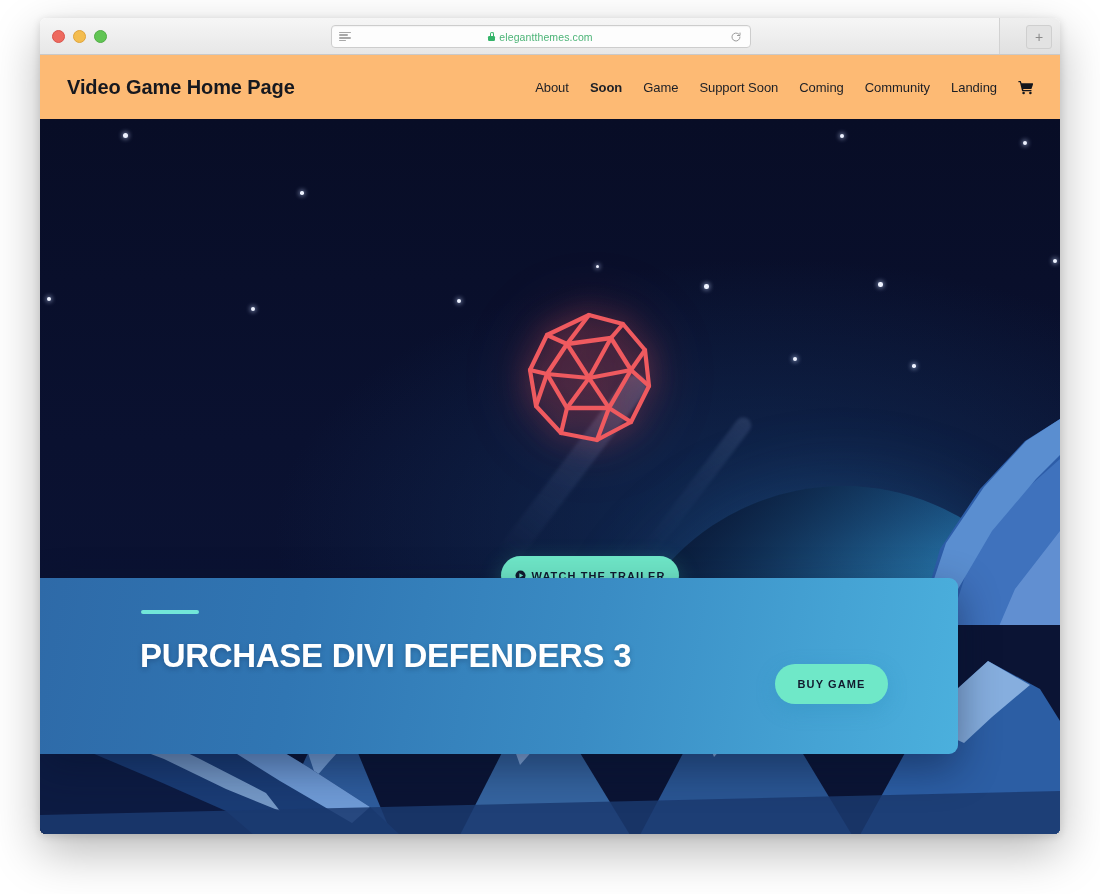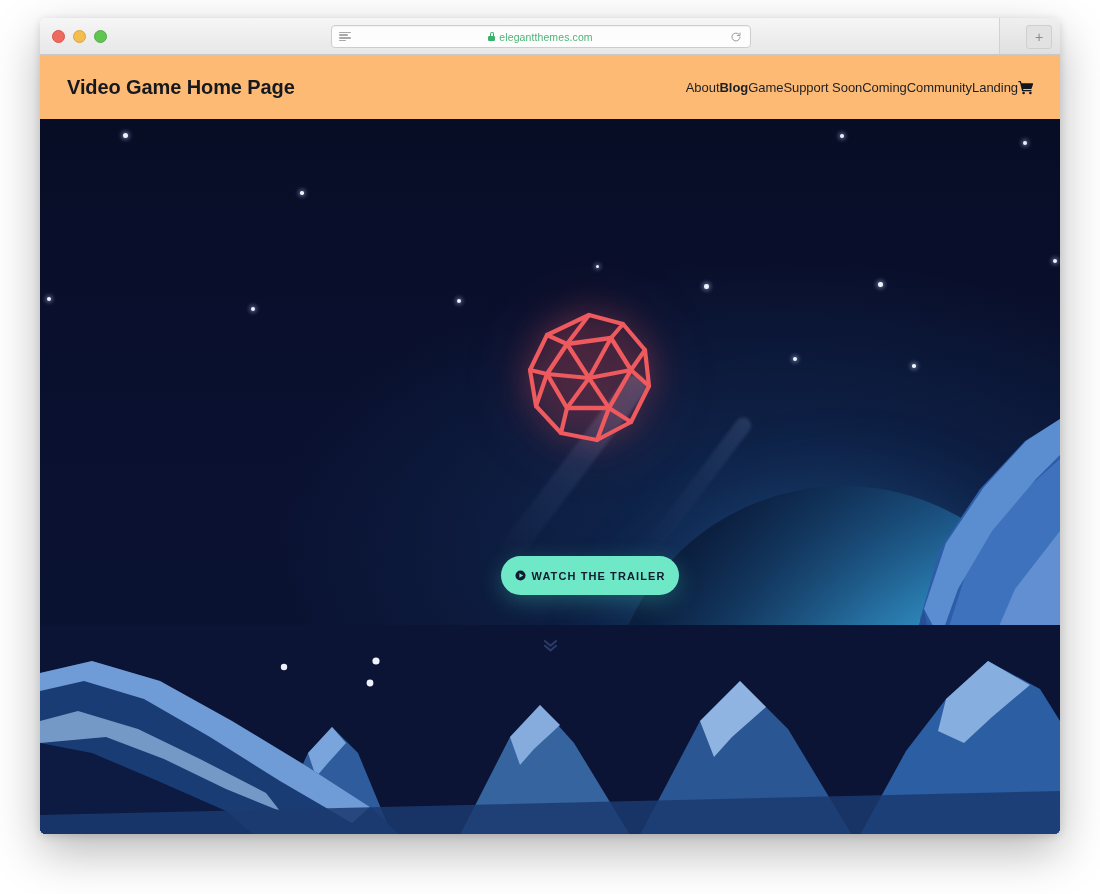--- a/index.html
+++ b/index.html
@@ -140,20 +140,21 @@
   .logo {
     font-size: 20px;
     font-weight: 700;
     color: #16181f;
     letter-spacing: -0.1px;
     white-space: nowrap;
   }
   .nav {
     display: flex;
     align-items: center;
+    gap: 21px;
   }
   .nav-item {
     font-size: 13px;
     color: #1c1f26;
     white-space: nowrap;
     letter-spacing: -0.05px;
   }
   .nav-item.active { font-weight: 700; }
   .cart-icon { width: 16px; height: 15px; color: #14161c; display: block; }
 
@@ -363,21 +364,21 @@
 
       <div class="tabstrip-right">
         <div class="newtab-btn">+</div>
       </div>
     </div>
 
     <div class="site-header">
       <div class="logo">Video Game Home Page</div>
       <div class="nav">
         <span class="nav-item">About</span>
-        <span class="nav-item active">Blog</span>
+        <span class="nav-item active">Soon</span>
         <span class="nav-item">Game</span>
         <span class="nav-item">Support Soon</span>
         <span class="nav-item">Coming</span>
         <span class="nav-item">Community</span>
         <span class="nav-item">Landing</span>
         <svg class="cart-icon" viewBox="0 0 24 22" fill="currentColor">
           <path d="M0.6 1.4h3.6l1.1 3.2h16.3c0.7 0 1.2 0.7 1 1.4l-2.2 6.6c-0.2 0.5-0.6 0.8-1.1 0.8H7.6l0.5 1.5h12.1v1.8H7.1c-0.5 0-0.9-0.3-1.1-0.8L2.9 3.2H0.6V1.4z"></path>
           <circle cx="8.4" cy="19.4" r="1.9"></circle>
           <circle cx="18.6" cy="19.4" r="1.9"></circle>
         </svg>
@@ -455,20 +456,27 @@
         <span class="label">WATCH THE TRAILER</span>
       </button>
 
       <div class="scroll-chevrons">
         <svg viewBox="0 0 24 24" fill="none" stroke="currentColor" stroke-width="2.6" stroke-linecap="round" stroke-linejoin="round">
           <polyline points="5,7 12,13 19,7"></polyline>
           <polyline points="5,13 12,19 19,13"></polyline>
         </svg>
       </div>
 
+      <div class="purchase-card">
+        <div class="accent-rule"></div>
+        <div class="purchase-title">PURCHASE DIVI DEFENDERS 3</div>
+        <button class="buy-btn">
+          <span class="label">BUY GAME</span>
+        </button>
+      </div>
 
       <svg class="ground" viewBox="0 0 1020 210" preserveAspectRatio="none">
         <rect x="0" y="0" width="1020" height="210" fill="#0b1434"></rect>
         <path d="M230 210 L268 128 L292 102 L318 128 L352 210 Z" fill="#2e5c9c"></path>
         <path d="M268 128 L292 102 L306 118 L288 138 L276 152 Z" fill="#7aa5dc"></path>
         <path d="M420 210 L470 112 L500 80 L534 118 L590 210 Z" fill="#35649f"></path>
         <path d="M470 112 L500 80 L520 100 L494 124 L480 140 Z" fill="#86acde"></path>
         <path d="M600 210 L660 96 L700 56 L748 104 L812 210 Z" fill="#2a5693"></path>
         <path d="M660 96 L700 56 L726 82 L692 112 L674 132 Z" fill="#8fb4e2"></path>
         <path d="M0 210 L0 48 L52 36 L120 56 L192 96 L268 142 L330 182 L360 210 Z" fill="#1a3c75"></path>

